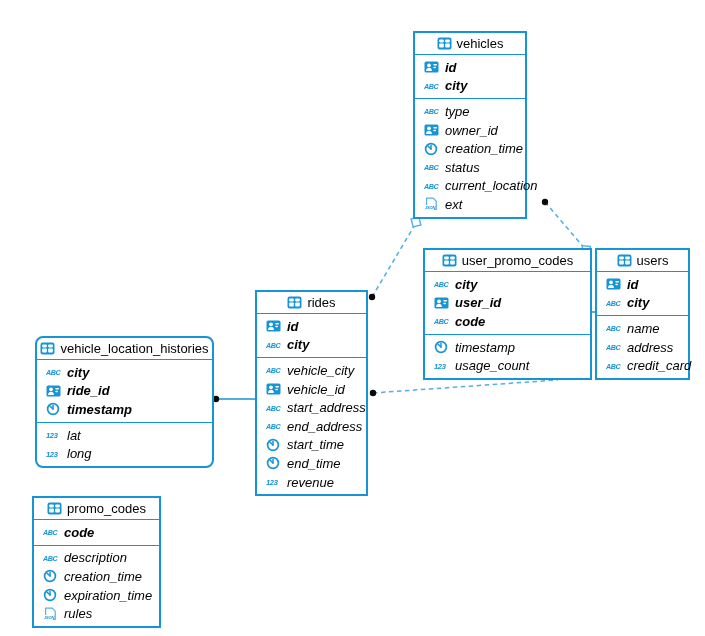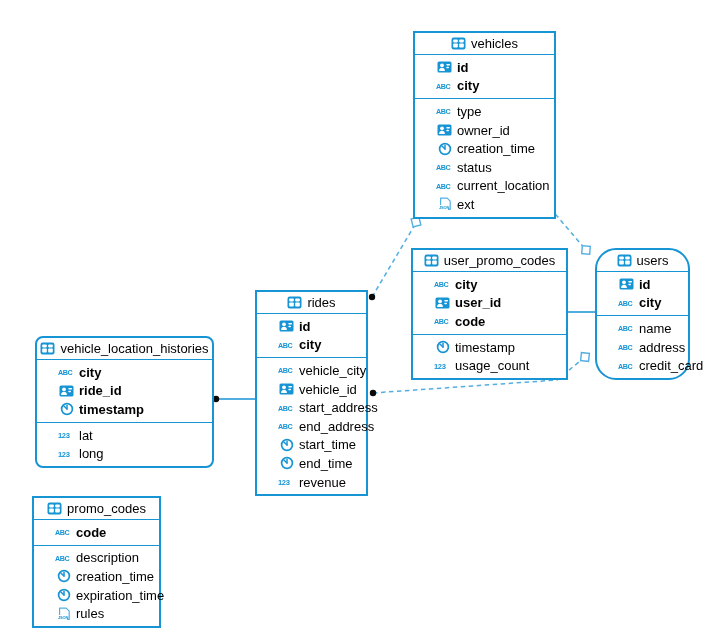--- a/index.html
+++ b/index.html
@@ -9,28 +9,28 @@
   .erd-table{
     position:absolute;z-index:1;box-sizing:border-box;
     background:#fff;border:2px solid var(--accent);
     font-size:13px;color:#000;
   }
   .erd-header{
     display:flex;align-items:center;justify-content:center;gap:5px;
     height:21px;border-bottom:1.5px solid var(--accent);
     white-space:nowrap;overflow:hidden;padding:0 3px;
   }
-  .erd-section{padding:3px 16px;}
+  .erd-section{padding:3px 4px;font-style:italic;}
   .erd-section.body{border-top:1.5px solid var(--accent);}
   .erd-section.pk .erd-row{font-weight:700;}
   .erd-row{
     display:flex;align-items:center;gap:4px;height:18.6px;
     padding-left:5px;white-space:nowrap;
   }
-  .cicon{width:17px;display:flex;justify-content:center;align-items:center;flex:0 0 17px;}
+  .cicon{width:17px;display:flex;justify-content:flex-start;align-items:center;flex:0 0 17px;}
   .tname{font-size:13px;}
 </style>
 </head>
 <body>
 
 <div id="canvas">
   <svg id="relations" width="705" height="636">
       <g>
         <polyline points="216,399 255,399" fill="none" stroke="#1794d4" stroke-width="1.5"></polyline>
         <circle cx="216" cy="399" r="3.2" fill="#0a0a0a"></circle>
@@ -49,21 +49,21 @@
         <rect x="582" y="246" width="8" height="8" fill="#fff" stroke="#54aee2" stroke-width="1.4" transform="rotate(94.49715161466777 586 250)"></rect>
         <circle cx="545" cy="202" r="3.2" fill="#0a0a0a"></circle>
       </g>
       <g>
         <polyline points="373,393 557,380 585,357" fill="none" stroke="#54aee2" stroke-width="1.5" stroke-dasharray="4.5 3.5"></polyline>
         <rect x="581" y="353" width="8" height="8" fill="#fff" stroke="#54aee2" stroke-width="1.4" transform="rotate(5.599339336520565 585 357)"></rect>
         <circle cx="373" cy="393" r="3.2" fill="#0a0a0a"></circle>
       </g>
     </svg>
   <div id="tables">
-      <div class="erd-table" style="left: 413px; top: 31px; width: 143px;">
+      <div class="erd-table" style="left: 413px; top: 31px; width: 114px;">
         <div class="erd-header">
           <span style="display: flex;">
             <svg width="15" height="13" viewBox="0 0 15 13">
               <rect x="0.5" y="0.5" width="14" height="12" rx="2.2" fill="#1794d4"></rect>
               <rect x="2.2" y="2.4" width="4.6" height="3" rx="0.8" fill="#fff"></rect>
               <rect x="8.2" y="2.4" width="4.6" height="3" rx="0.8" fill="#fff"></rect>
               <rect x="2.2" y="6.5" width="4.6" height="4" rx="0.8" fill="#fff"></rect>
               <rect x="8.2" y="6.5" width="4.6" height="4" rx="0.8" fill="#fff"></rect>
             </svg>
           </span>
@@ -143,21 +143,21 @@
               <svg width="14" height="14" viewBox="0 0 14 14">
                 <path d="M2.6 1.2 h6.6 l3 3 v8.2 h-9.6 z" fill="none" stroke="#54aee2" stroke-width="1.2" stroke-linejoin="round"></path>
                 <rect x="0.8" y="8" width="9.6" height="5" rx="1.2" fill="#fff"></rect>
                 <text x="1.1" y="12.2" font-size="4" font-weight="bold" letter-spacing="-0.2" fill="#1794d4" font-family="Liberation Sans,sans-serif">JSON</text>
               </svg>
             </span>
             <span>ext</span>
           </div>
         </div>
       </div>
-      <div class="erd-table" style="left: 411px; top: 248px; width: 157px;">
+      <div class="erd-table" style="left: 423px; top: 248px; width: 169px;">
         <div class="erd-header">
           <span style="display: flex;">
             <svg width="15" height="13" viewBox="0 0 15 13">
               <rect x="0.5" y="0.5" width="14" height="12" rx="2.2" fill="#1794d4"></rect>
               <rect x="2.2" y="2.4" width="4.6" height="3" rx="0.8" fill="#fff"></rect>
               <rect x="8.2" y="2.4" width="4.6" height="3" rx="0.8" fill="#fff"></rect>
               <rect x="2.2" y="6.5" width="4.6" height="4" rx="0.8" fill="#fff"></rect>
               <rect x="8.2" y="6.5" width="4.6" height="4" rx="0.8" fill="#fff"></rect>
             </svg>
           </span>
@@ -207,21 +207,21 @@
           <div class="erd-row">
             <span class="cicon">
               <svg width="17" height="10" viewBox="0 0 17 10">
                 <text x="0" y="8.3" font-size="7.6" font-weight="bold" letter-spacing="-0.4" fill="#1794d4" font-family="Liberation Sans,sans-serif">123</text>
               </svg>
             </span>
             <span>usage_count</span>
           </div>
         </div>
       </div>
-      <div class="erd-table" style="left: 595px; top: 248px; width: 95px; border-radius: 21px;">
+      <div class="erd-table" style="left: 595px; top: 248px; width: 95px;">
         <div class="erd-header">
           <span style="display: flex;">
             <svg width="15" height="13" viewBox="0 0 15 13">
               <rect x="0.5" y="0.5" width="14" height="12" rx="2.2" fill="#1794d4"></rect>
               <rect x="2.2" y="2.4" width="4.6" height="3" rx="0.8" fill="#fff"></rect>
               <rect x="8.2" y="2.4" width="4.6" height="3" rx="0.8" fill="#fff"></rect>
               <rect x="2.2" y="6.5" width="4.6" height="4" rx="0.8" fill="#fff"></rect>
               <rect x="8.2" y="6.5" width="4.6" height="4" rx="0.8" fill="#fff"></rect>
             </svg>
           </span>

